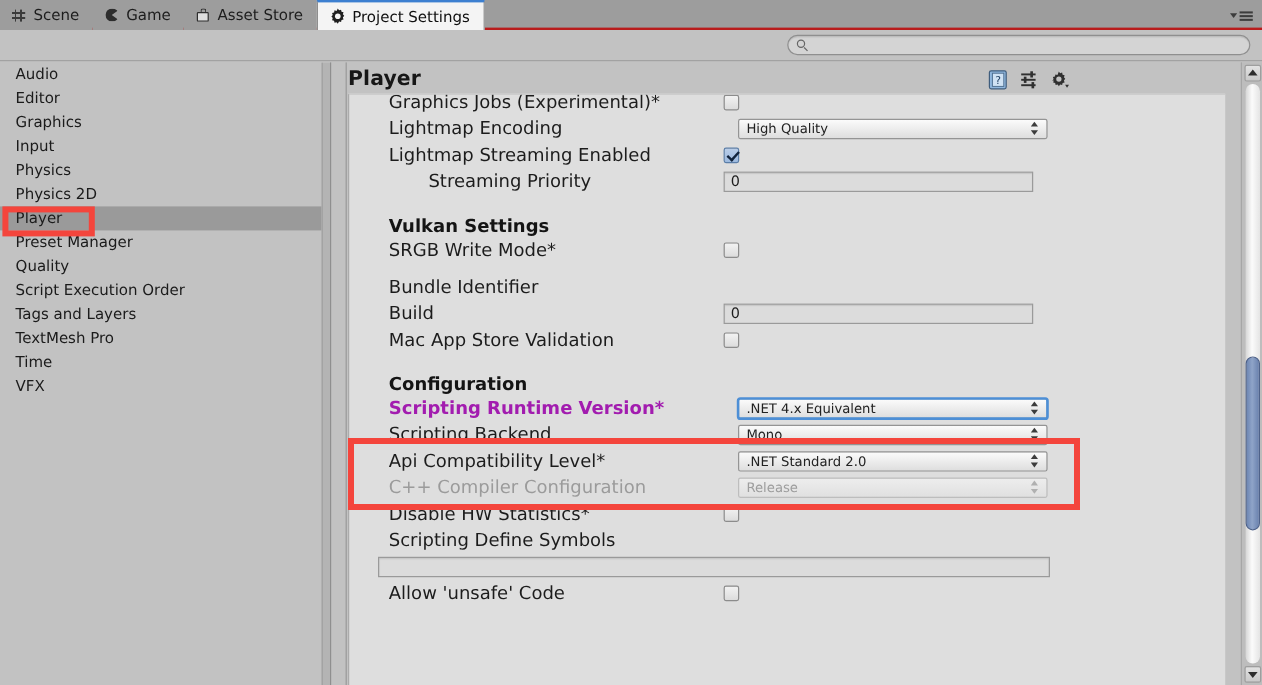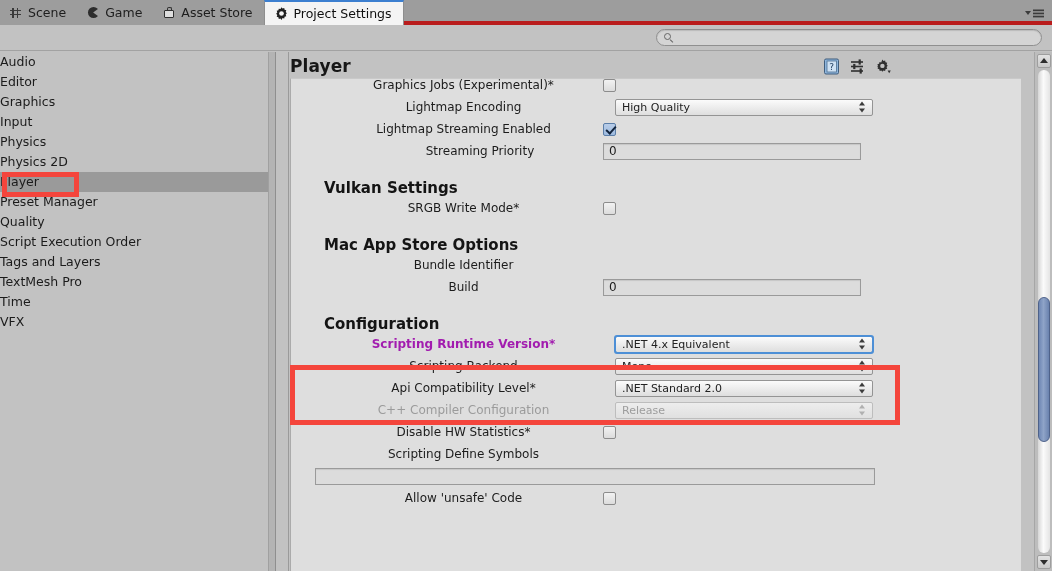--- a/index.html
+++ b/index.html
@@ -13,21 +13,21 @@
   #app {
     position: relative;
     width: 1052px; height: 571px;
     background: #c2c2c2;
   }
 
   
   .tabbar {
     position: absolute; left: 0; top: 0; width: 1052px; height: 25px;
     background: #9d9d9d;
-    border-bottom: 4px solid #b91c1c;
+    border-bottom: 2px solid #b91c1c;
     box-sizing: border-box;
   }
   .tabstrip { position: absolute; left: 0; top: 0; height: 25px; display: flex; align-items: stretch; }
   .tab {
     display: flex; align-items: center; gap: 5px;
     padding: 0 11px 0 9px; height: 25px;
     font-size: 12.5px; color: #1d1d1d;
     box-sizing: border-box;
     white-space: nowrap;
   }
@@ -107,21 +107,21 @@
   
   .sidebar {
     position: absolute; left: 0; top: 52px; width: 276px; height: 519px;
     background: #c2c2c2;
     border-right: 1px solid #8f8f8f;
     box-sizing: border-box;
     overflow: hidden;
   }
   .side-item {
     height: 20px; line-height: 20px;
-    padding-left: 0;
+    padding-left: 13px;
     font-size: 12.5px; color: #1b1b1b;
     white-space: nowrap;
     box-sizing: border-box;
   }
   .side-item.selected { background: #9a9a9a; width: 268px; }
 
   .side-scroll {
     position: absolute; right: 0; top: 0; width: 7px; height: 519px;
     background: #b4b4b4;
     border-left: 1px solid #a0a0a0;
@@ -158,23 +158,22 @@
   }
   .rows { position: absolute; left: 0; top: -5px; width: 731px; }
 
   .row {
     position: relative; height: 22px;
     display: flex; align-items: center;
   }
   .row .lbl {
     width: 312px; flex: 0 0 auto;
     padding-left: 33px; box-sizing: border-box;
-    font-size: 12px; color: #1c1c1c;
+    font-size: 15px; color: #1c1c1c;
     white-space: nowrap;
-    text-align: center;
   }
   .row .lbl.indent { padding-left: 66px; }
   .row .lbl.blue { color: #a21caf; font-weight: bold; }
   .row .lbl.dim { color: #9b9b9b; }
 
   .section {
     height: 26px; display: flex; align-items: flex-end;
     padding-left: 33px; box-sizing: border-box;
     font-size: 15px; font-weight: bold; color: #141414;
   }
@@ -397,31 +396,32 @@
           </div>
           <div class="spacer"></div>
           <div class="section">
             <span>Vulkan Settings</span>
           </div>
           <div class="row">
             <div class="lbl">SRGB Write Mode*</div>
             <div class="chk field"></div>
           </div>
           <div class="spacer"></div>
-          <div class="section">
-            <span>Mac App Store Options</span>
-          </div>
           <div class="row">
             <div class="lbl">Bundle Identifier</div>
           </div>
           <div class="row">
             <div class="lbl">Build</div>
             <div class="txt field">
               <span>0</span>
             </div>
+          </div>
+          <div class="row">
+            <div class="lbl">Mac App Store Validation</div>
+            <div class="chk field"></div>
           </div>
           <div class="spacer"></div>
           <div class="section">
             <span>Configuration</span>
           </div>
           <div class="row">
             <div class="lbl blue">Scripting Runtime Version*</div>
             <div class="dd field focus">
               <span>.NET 4.x Equivalent</span>
               <span class="arrows"></span>

